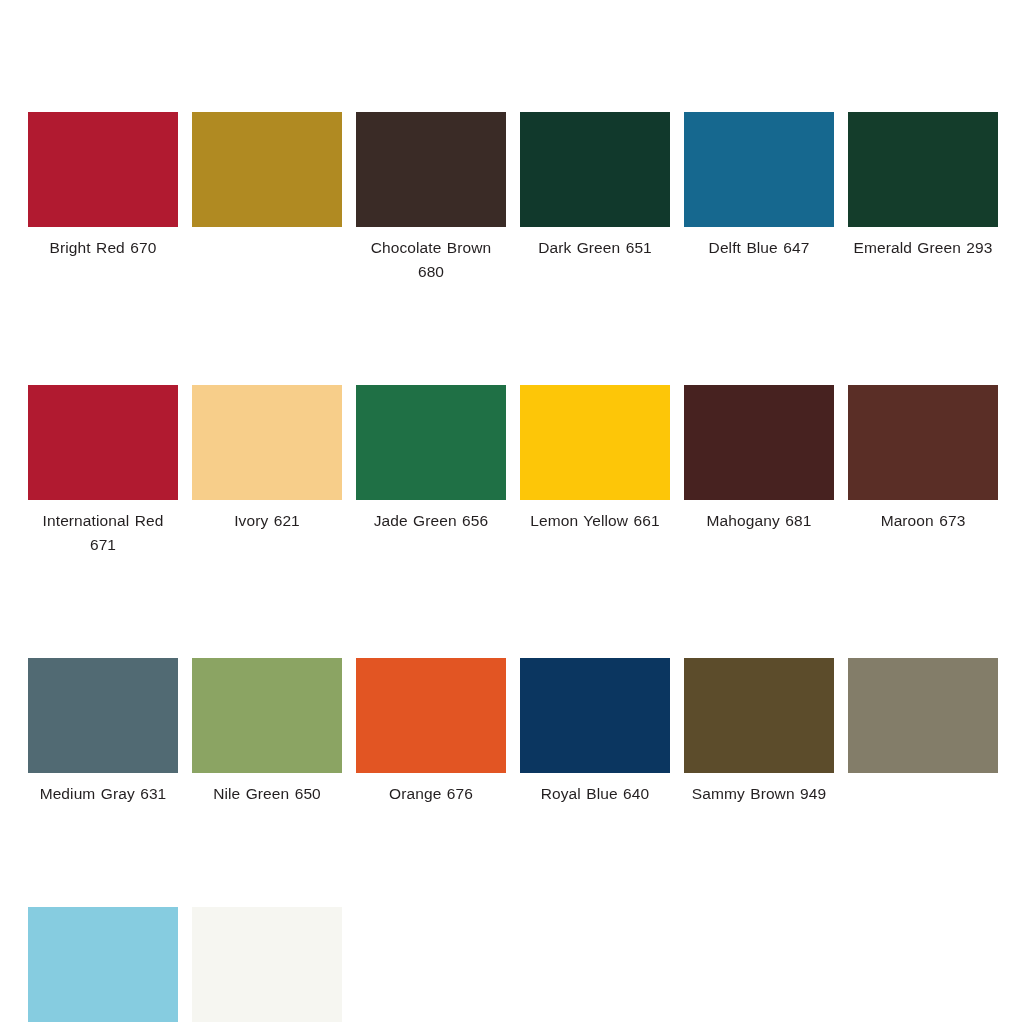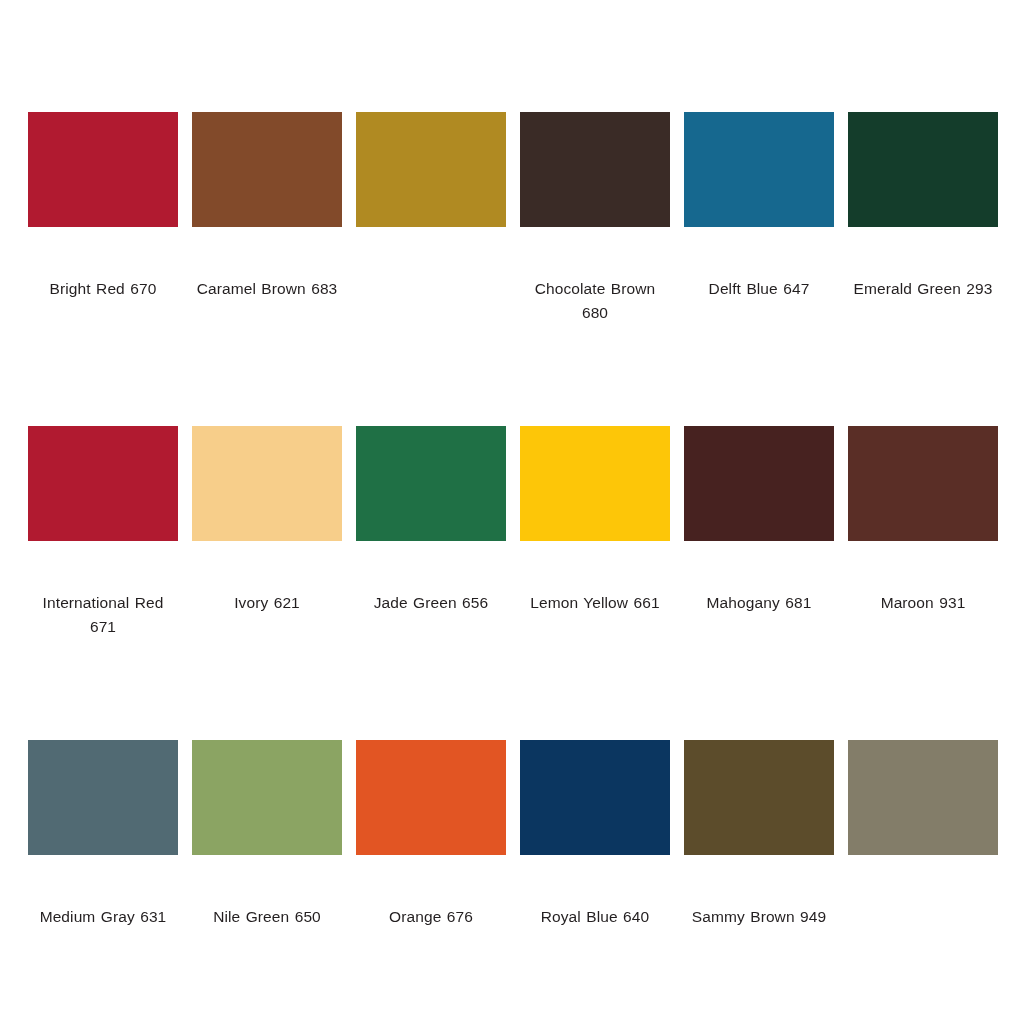--- a/index.html
+++ b/index.html
@@ -26,21 +26,20 @@
     column-gap: 14px;
     row-gap: 0px;
     align-content: start;
   }
   .swatch-cell {
     width: 150px;
     display: flex;
     flex-direction: column;
     align-items: center;
     margin-bottom: 101px;
-    gap: 41px;
   }
   .swatch-chip {
     width: 150px;
     height: 115px;
     display: block;
   }
   .swatch-label {
     margin-top: 9px;
     width: 150px;
     text-align: center;
@@ -55,29 +54,29 @@
 </head>
 <body>
 
 <div id="palette-page">
   <div class="swatch-grid">
       <div class="swatch-cell">
         <div class="swatch-chip" style="background-color: rgb(177, 26, 48);"></div>
         <div class="swatch-label">Bright Red 670</div>
       </div>
       <div class="swatch-cell">
-        <div class="swatch-chip" style="background-color: rgb(130, 74, 42);"></div>
-        <div class="swatch-label">Caramel Brown 683</div>
-      </div>
-      <div class="swatch-cell">
         <div class="swatch-chip" style="background-color: rgb(176, 138, 34);"></div>
       </div>
       <div class="swatch-cell">
         <div class="swatch-chip" style="background-color: rgb(58, 43, 38);"></div>
         <div class="swatch-label">Chocolate Brown 680</div>
+      </div>
+      <div class="swatch-cell">
+        <div class="swatch-chip" style="background-color: rgb(17, 57, 44);"></div>
+        <div class="swatch-label">Dark Green 651</div>
       </div>
       <div class="swatch-cell">
         <div class="swatch-chip" style="background-color: rgb(22, 104, 143);"></div>
         <div class="swatch-label">Delft Blue 647</div>
       </div>
       <div class="swatch-cell">
         <div class="swatch-chip" style="background-color: rgb(20, 61, 43);"></div>
         <div class="swatch-label">Emerald Green 293</div>
       </div>
       <div class="swatch-cell">
@@ -95,21 +94,21 @@
       <div class="swatch-cell">
         <div class="swatch-chip" style="background-color: rgb(253, 198, 8);"></div>
         <div class="swatch-label">Lemon Yellow 661</div>
       </div>
       <div class="swatch-cell">
         <div class="swatch-chip" style="background-color: rgb(71, 34, 32);"></div>
         <div class="swatch-label">Mahogany 681</div>
       </div>
       <div class="swatch-cell">
         <div class="swatch-chip" style="background-color: rgb(90, 46, 38);"></div>
-        <div class="swatch-label">Maroon 931</div>
+        <div class="swatch-label">Maroon 673</div>
       </div>
       <div class="swatch-cell">
         <div class="swatch-chip" style="background-color: rgb(81, 106, 115);"></div>
         <div class="swatch-label">Medium Gray 631</div>
       </div>
       <div class="swatch-cell">
         <div class="swatch-chip" style="background-color: rgb(139, 164, 99);"></div>
         <div class="swatch-label">Nile Green 650</div>
       </div>
       <div class="swatch-cell">

